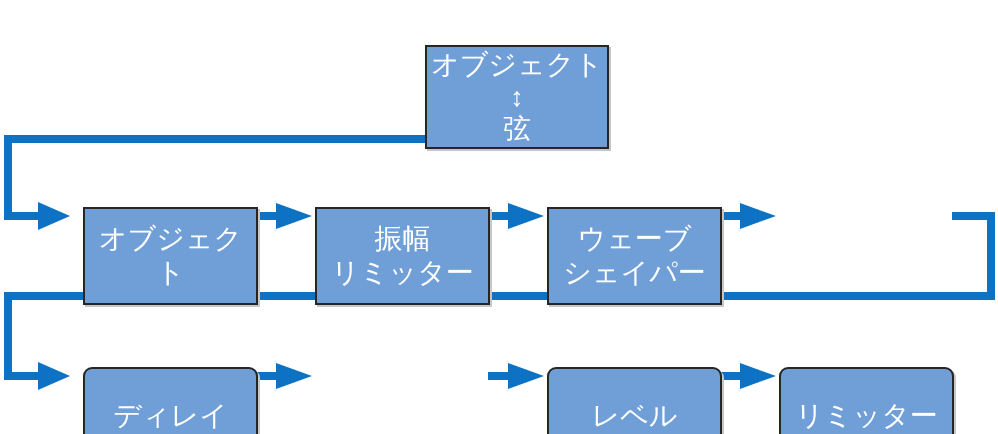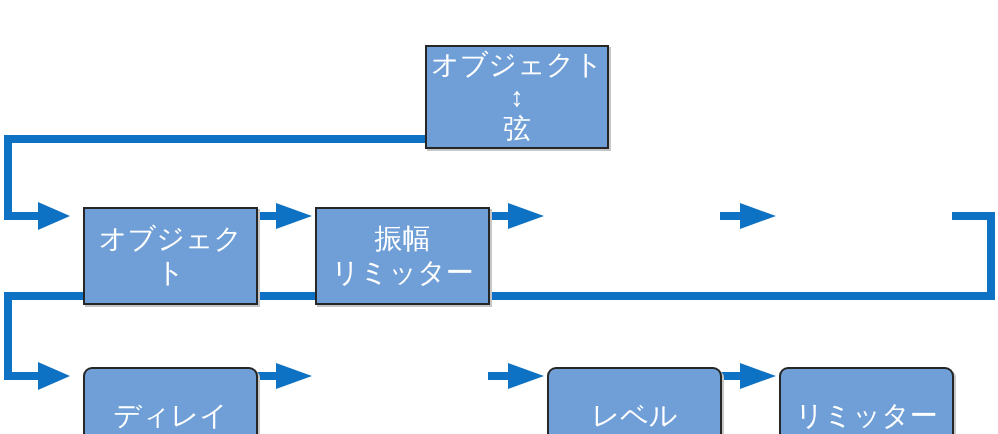--- a/index.html
+++ b/index.html
@@ -109,20 +109,24 @@
     <span class="label">弦</span>
   </div>
 
   <div class="node w175 row1" style="left:83px">
     <span class="label">オブジェクト</span>
   </div>
   <div class="node w175 row1" style="left:315px">
     <span class="label">振幅
 リミッター</span>
   </div>
+  <div class="node w175 row1" style="left:547px">
+    <span class="label">ウェーブ
+シェイパー</span>
+  </div>
 
   <div class="node w175 row2" style="left:83px">
     <span class="label">ディレイ</span>
   </div>
   <div class="node w175 row2" style="left:547px">
     <span class="label">レベル</span>
   </div>
   <div class="node w175 row2" style="left:779px">
     <span class="label">リミッター</span>
   </div>

